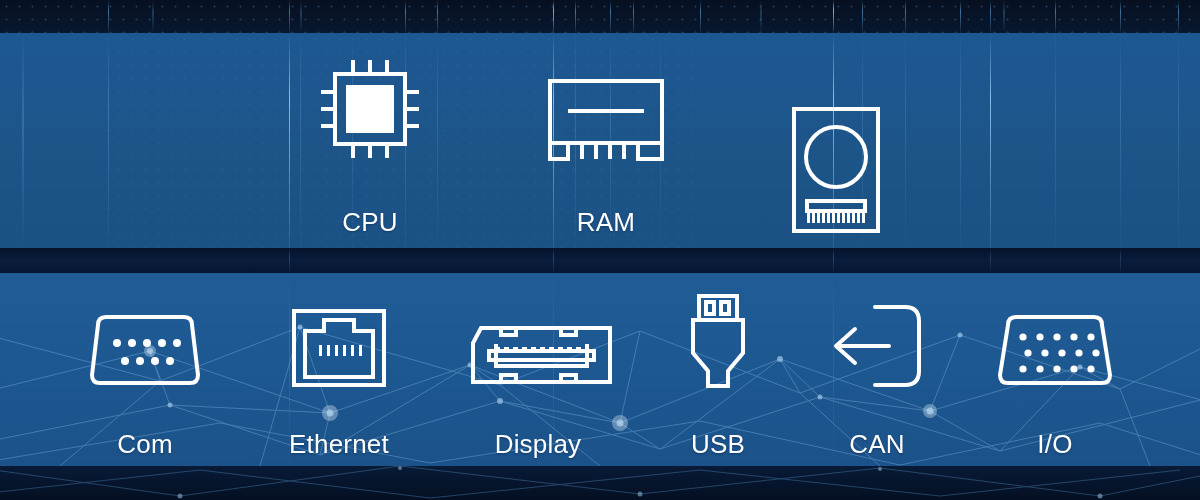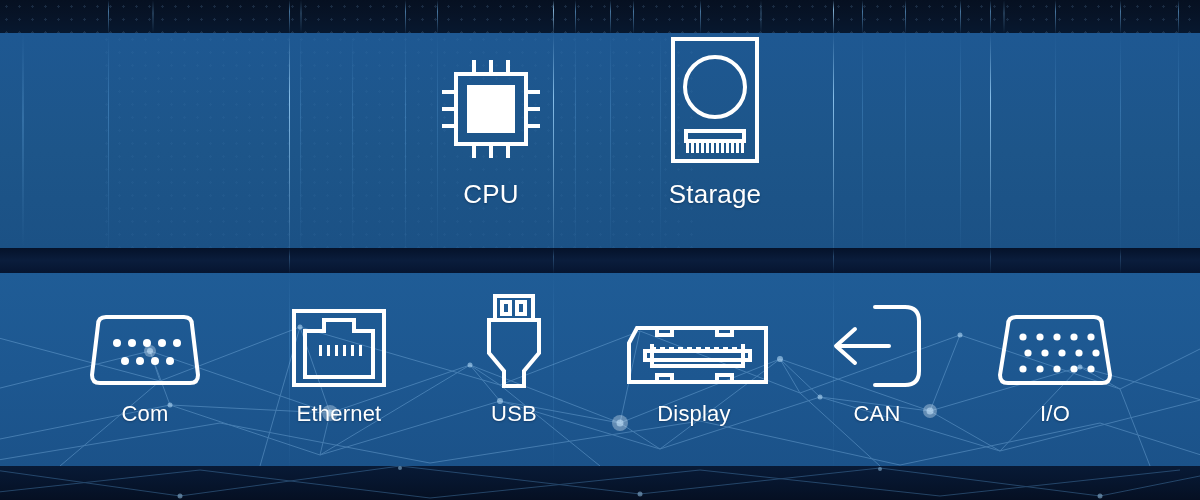--- a/index.html
+++ b/index.html
@@ -74,38 +74,39 @@
     gap:118px;
   }
   .row-bottom{
     top:305px;left:0;width:1200px;
     justify-content:center;
     gap:44px;
   }
   .item{
     display:flex;flex-direction:column;align-items:center;
     width:auto;
+    gap:28px;
   }
   .item .glyph{
     display:flex;align-items:flex-end;justify-content:center;
     height:110px;
   }
   .row-bottom .item .glyph{height:84px;}
   .item .label{
     margin-top:16px;
     color:#ffffff;
     font-size:26px;
     line-height:1;
     letter-spacing:.2px;
     white-space:nowrap;
     text-shadow:0 1px 2px rgba(0,20,45,.35);
   }
   .row-bottom .item .label{
     margin-top:14px;
-    font-size:22px;
+    font-size:26px;
   }
   .item.w-com{width:150px;}
   .item.w-eth{width:150px;justify-content:flex-end;}
   .item.w-usb{width:112px;}
   .item.w-dp{width:160px;}
   .item.w-can{width:118px;}
   .item.w-wifi{width:128px;}
   .item.w-io{width:150px;}
 
   svg{display:block;}
@@ -246,20 +247,34 @@
             <path d="M39,21 L39,7 M56,21 L56,7 M73,21 L73,7"></path>
             <path d="M39,91 L39,105 M56,91 L56,105 M73,91 L73,105"></path>
             <path d="M21,39 L7,39 M21,56 L7,56 M21,73 L7,73"></path>
             <path d="M91,39 L105,39 M91,56 L105,56 M91,73 L105,73"></path>
           </g>
         </svg>
       </span>
       <span class="label">CPU</span>
     </div>
 
+    <div class="item">
+      <span class="glyph">
+        <svg width="124" height="104" viewBox="0 0 124 104">
+          <rect class="ln" x="6" y="20" width="112" height="62"></rect>
+          <path class="ln" d="M24,50 L100,50" stroke-width="5"></path>
+          <path class="ln" d="M6,82 L6,98 L24,98 L24,82
+                              M38,82 L38,98 M52,82 L52,98
+                              M66,82 L66,98 M80,82 L80,98
+                              M94,82 L94,98 L118,98 L118,82"></path>
+          <path class="ln" d="M24,98 L38,98 M52,98 L66,98 M80,98 L94,98" stroke-opacity="0"></path>
+        </svg>
+      </span>
+      <span class="label">RAM</span>
+    </div>
 
     <div class="item">
       <span class="glyph">
         <svg width="100" height="130" viewBox="0 0 100 130">
           <rect class="ln" x="8" y="4" width="84" height="122"></rect>
           <circle class="ln" cx="50" cy="52" r="30"></circle>
           <rect class="ln" x="21" y="96" width="58" height="10" stroke-width="3"></rect>
           <g class="fl">
             <rect x="21" y="108" width="3" height="10"></rect>
               <rect x="26" y="108" width="3" height="10"></rect>
@@ -269,21 +284,20 @@
               <rect x="46" y="108" width="3" height="10"></rect>
             <rect x="51" y="108" width="3" height="10"></rect>
               <rect x="56" y="108" width="3" height="10"></rect>
             <rect x="61" y="108" width="3" height="10"></rect>
               <rect x="66" y="108" width="3" height="10"></rect>
             <rect x="71" y="108" width="3" height="10"></rect>
               <rect x="76" y="108" width="3" height="10"></rect>
           </g>
         </svg>
       </span>
-      <span class="label">Starage</span>
     </div>
 
   </div>
 
   <div class="row row-bottom">
 
     <div class="item w-com">
       <span class="glyph">
         <svg width="122" height="76" viewBox="0 0 122 76">
           <path class="ln-r" d="M14,12 Q14,4 22,4 L100,4 Q108,4 108,12 L114,62
@@ -313,32 +327,20 @@
             <rect x="29" y="38" width="3" height="11"></rect>
               <rect x="37" y="38" width="3" height="11"></rect>
             <rect x="45" y="38" width="3" height="11"></rect>
               <rect x="53" y="38" width="3" height="11"></rect>
             <rect x="61" y="38" width="3" height="11"></rect>
               <rect x="69" y="38" width="3" height="11"></rect>
           </g>
         </svg>
       </span>
       <span class="label">Ethernet</span>
-    </div>
-
-    <div class="item w-usb">
-      <span class="glyph">
-        <svg width="70" height="96" viewBox="0 0 70 96">
-          <rect class="ln" x="16" y="3" width="38" height="24" stroke-width="3.5"></rect>
-          <rect class="ln" x="23" y="9" width="8" height="12" stroke-width="3"></rect>
-          <rect class="ln" x="38" y="9" width="8" height="12" stroke-width="3"></rect>
-          <path class="ln" d="M10,27 L60,27 L60,60 L45,78 L45,93 L25,93 L25,78 L10,60 Z" stroke-width="3.5"></path>
-        </svg>
-      </span>
-      <span class="label">USB</span>
     </div>
 
     <div class="item w-dp">
       <span class="glyph">
         <svg width="150" height="64" viewBox="0 0 150 64">
           <path class="ln" d="M18,3 L147,3 L147,57 L10,57 L10,18 Z" stroke-width="3"></path>
           <path class="ln" d="M33,19 L33,41 L124,41 L124,19" stroke-width="3"></path>
           <path class="ln" d="M26,26 L26,35 L131,35 L131,26 Z" stroke-width="3"></path>
           <g class="fl">
             <rect x="32" y="22" width="5" height="5"></rect>
@@ -354,20 +356,32 @@
           </g>
           <g class="ln" stroke-width="3">
             <path d="M38,3 L38,10 L53,10 L53,3"></path>
             <path d="M98,3 L98,10 L113,10 L113,3"></path>
             <path d="M38,57 L38,50 L53,50 L53,57"></path>
             <path d="M98,57 L98,50 L113,50 L113,57"></path>
           </g>
         </svg>
       </span>
       <span class="label">Display</span>
+    </div>
+
+    <div class="item w-usb">
+      <span class="glyph">
+        <svg width="70" height="96" viewBox="0 0 70 96">
+          <rect class="ln" x="16" y="3" width="38" height="24" stroke-width="3.5"></rect>
+          <rect class="ln" x="23" y="9" width="8" height="12" stroke-width="3"></rect>
+          <rect class="ln" x="38" y="9" width="8" height="12" stroke-width="3"></rect>
+          <path class="ln" d="M10,27 L60,27 L60,60 L45,78 L45,93 L25,93 L25,78 L10,60 Z" stroke-width="3.5"></path>
+        </svg>
+      </span>
+      <span class="label">USB</span>
     </div>
 
     <div class="item w-can">
       <span class="glyph">
         <svg width="100" height="86" viewBox="0 0 100 86">
           <path class="ln-r" d="M48,4 L78,4 Q92,4 92,18 L92,68 Q92,82 78,82 L48,82" stroke-width="4"></path>
           <path class="ln-r" d="M62,43 L10,43" stroke-width="4"></path>
           <path class="ln-r" d="M28,26 L9,43 L28,60" stroke-width="4"></path>
         </svg>
       </span>

